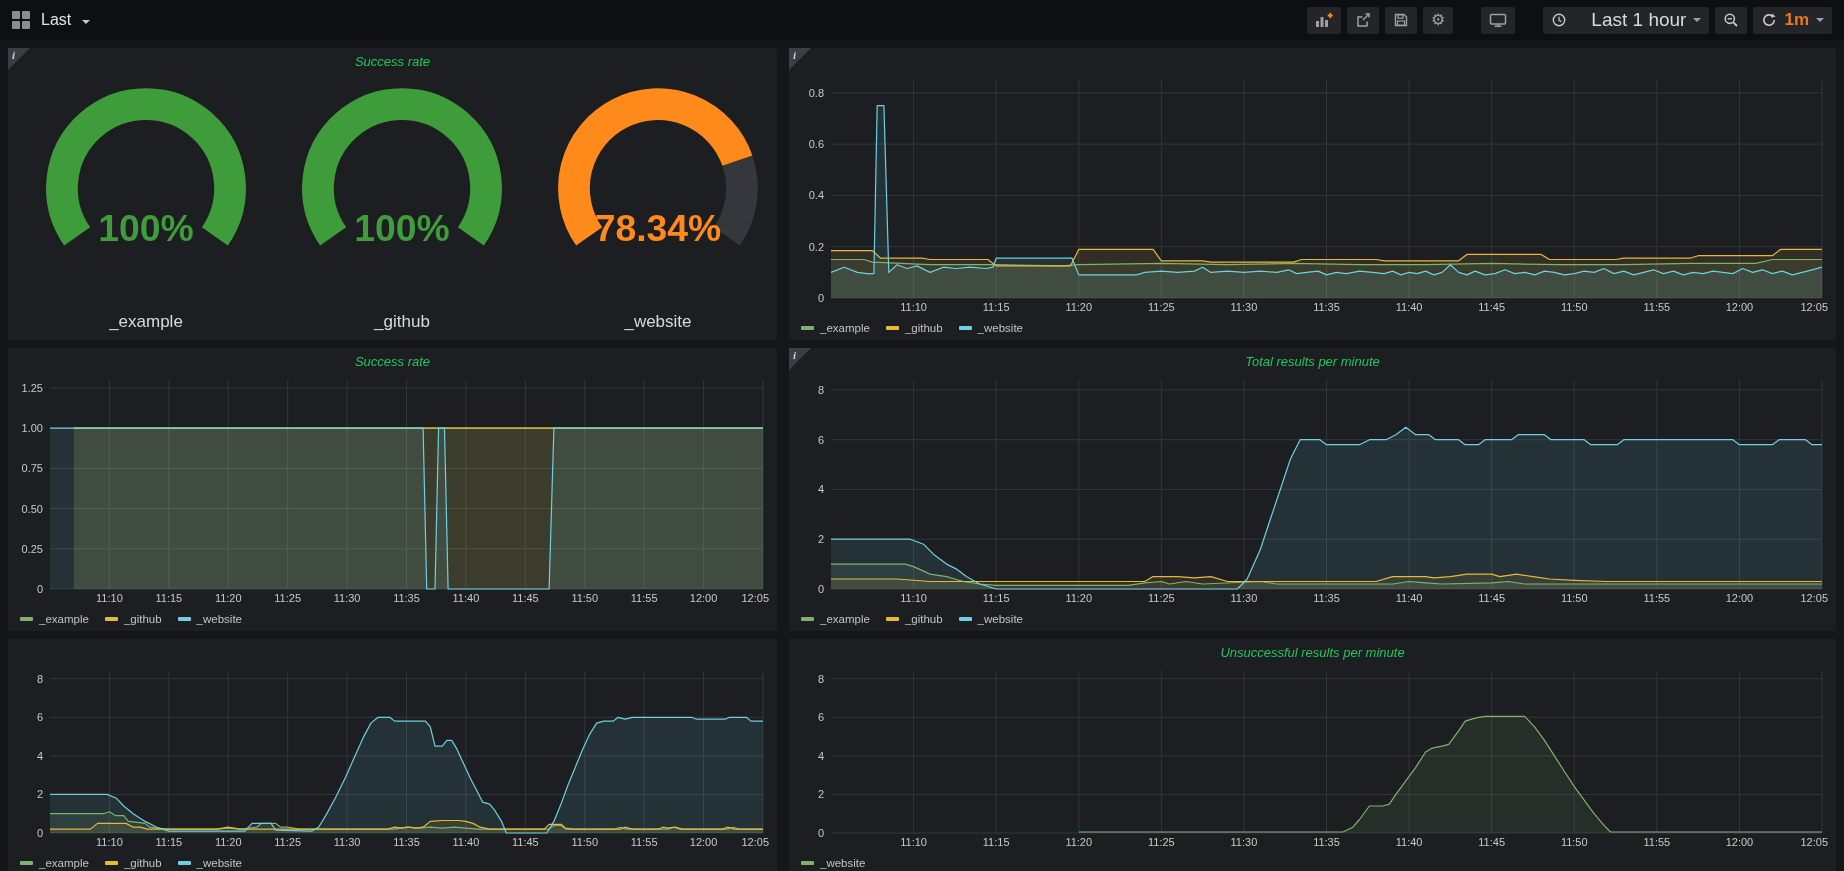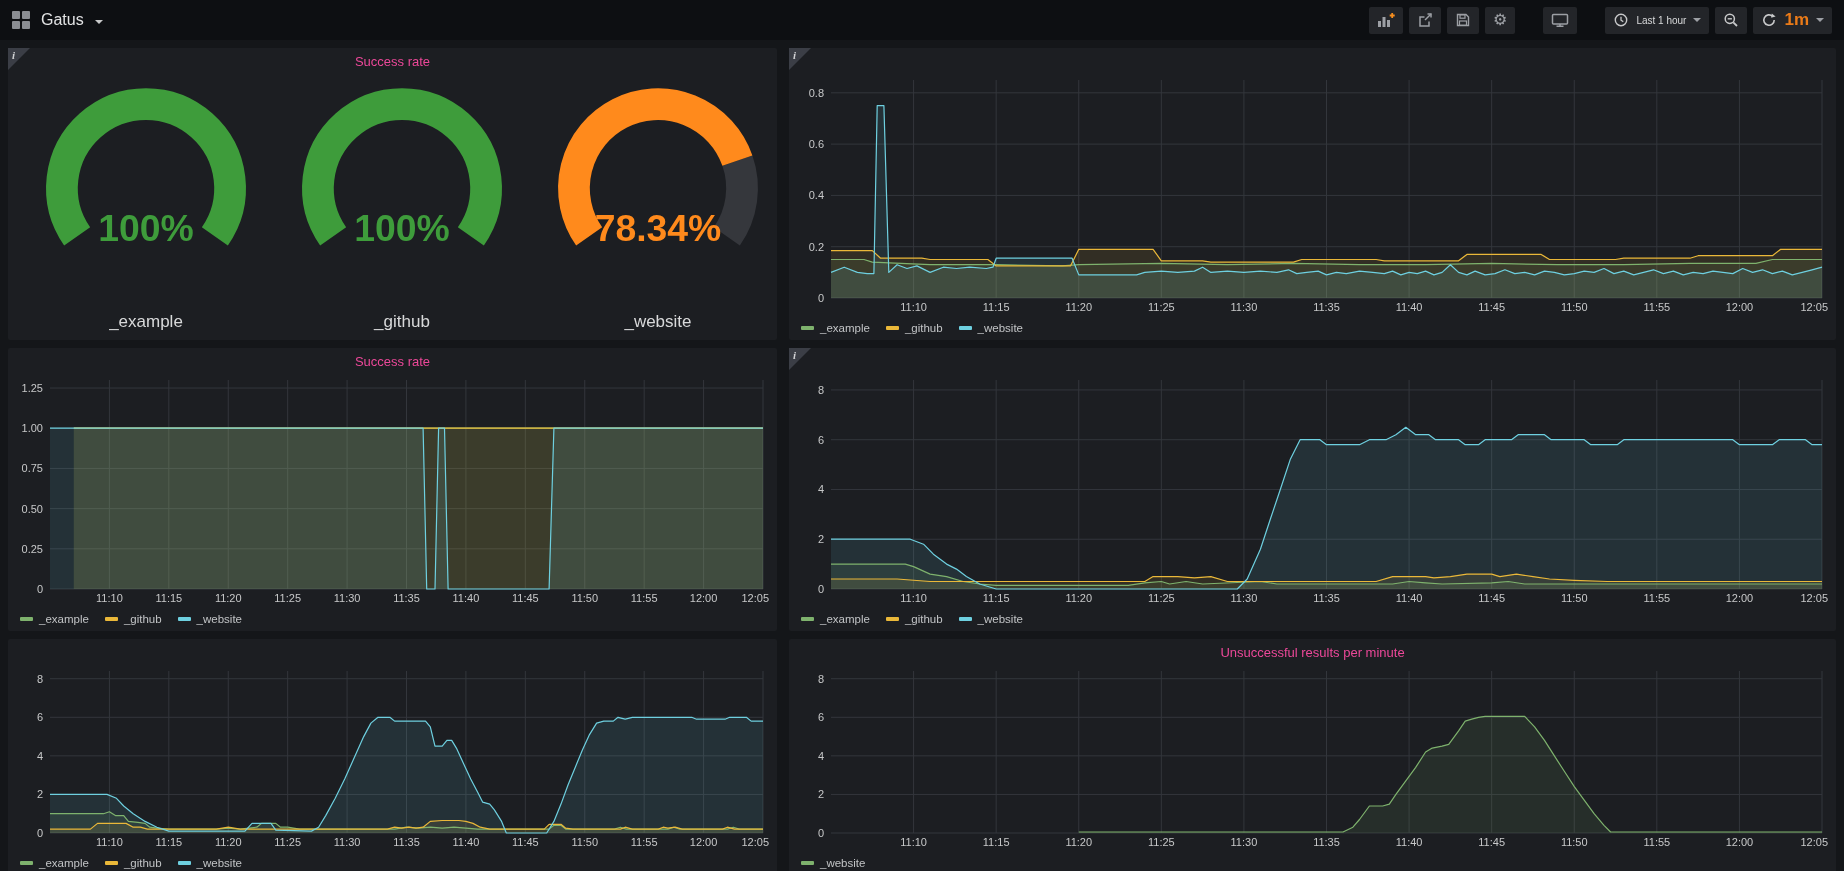--- a/index.html
+++ b/index.html
@@ -17,29 +17,29 @@
   .logo-grid span { background:#8A8D92; border-radius:1px; }
   .brand-title { font-size:16px; color:#E2E3E4; }
   .caret { width:0; height:0; border-left:4px solid transparent; border-right:4px solid transparent;
            border-top:4px solid #9DA0A5; display:inline-block; }
   .brand .caret { border-top-color:#C8C9CA; margin-top:3px; }
   .nav-right { margin-left:auto; display:flex; align-items:center; gap:6px; }
   .nav-btn { height:27px; min-width:30px; background:#232529; border-radius:2px; display:flex;
              align-items:center; justify-content:center; padding:0 8px; color:#9DA0A5; gap:7px; cursor:pointer; }
   .nav-btn svg { display:block; }
   .nav-spacer { width:16px; }
-  .time-text { font-size:10px; color:#D8D9DA; white-space:nowrap; }
+  .time-text { font-size:19px; color:#D8D9DA; white-space:nowrap;margin-left:17px; }
   .refresh-text { font-size:17px; font-weight:700; color:#EB7B18; }
   .gear-glyph { font-size:16px; line-height:1; color:#9DA0A5; }
   
   .dash { padding:8px; display:grid; grid-template-columns:769px 1047px;
           grid-template-rows:292px 283px 236px; gap:8px 12px; }
   .panel { position:relative; background:#1C1E22; border-radius:2px; }
   .panel-title { height:26px; display:flex; align-items:center; justify-content:center;
-                 font-size:13px; font-weight:500; color:#ec4899; cursor:pointer; }
+                 font-size:13px; font-weight:500; color:#22c55e; cursor:pointer;font-style:italic; }
   .info-corner { position:absolute; top:0; left:0; width:0; height:0;
                  border-top:22px solid #3B3E46; border-right:22px solid transparent; cursor:pointer; }
   .info-i { position:absolute; top:-21px; left:4px; color:#D0D1D3; font-size:11px; font-weight:700;
             font-style:italic; font-family:"Liberation Serif", serif; }
   .chart-body { position:absolute; left:6px; right:6px; top:26px; bottom:26px; cursor:crosshair; }
   .legend { position:absolute; left:12px; bottom:6px; display:flex; gap:16px; align-items:center; }
   .legend-item { display:flex; align-items:center; gap:6px; color:#C2C4C6; font-size:11.5px; cursor:pointer; }
   .swatch { width:13px; height:4px; border-radius:1px; }
   
   .gauges-row { position:absolute; left:10px; right:10px; top:30px; bottom:8px; display:flex; }
@@ -52,21 +52,21 @@
 <body>
 
 <div class="navbar">
   <div class="brand">
     <span class="logo-grid">
         <span></span>
         <span></span>
         <span></span>
         <span></span>
       </span>
-    <span class="brand-title">Gatus</span>
+    <span class="brand-title">Last</span>
     <span class="caret"></span>
   </div>
 
   <div class="nav-right">
     <div class="nav-btn">
       <svg width="18" height="16" viewBox="0 0 18 16">
         <rect x="1" y="9" width="3" height="6" fill="#9DA0A5"></rect>
         <rect x="5.5" y="5" width="3" height="10" fill="#9DA0A5"></rect>
         <rect x="10" y="8" width="3" height="7" fill="#9DA0A5"></rect>
         <path d="M15.2 1v5 M12.7 3.5h5" stroke="#F68E1E" stroke-width="1.8" fill="none"></path>
@@ -282,20 +282,21 @@
           <span class="swatch" style="background: rgb(110, 208, 224);"></span>
           <span>_website</span>
         </span>
       </div>
   </div>
 
   <div class="panel">
     <div class="info-corner">
       <span class="info-i">i</span>
     </div>
+    <div class="panel-title">Total results per minute</div>
     <div class="chart-body"><svg width="1035" height="231" viewBox="0 0 1035 231">
           <line x1="118.58333333333333" y1="6" x2="118.58333333333333" y2="215" stroke="#33363C" stroke-width="1"></line>
           <text x="118.58333333333333" y="228" text-anchor="middle" font-size="11" fill="#C7C8C9">11:10</text>
           <line x1="201.16666666666666" y1="6" x2="201.16666666666666" y2="215" stroke="#33363C" stroke-width="1"></line>
           <text x="201.16666666666666" y="228" text-anchor="middle" font-size="11" fill="#C7C8C9">11:15</text>
           <line x1="283.75" y1="6" x2="283.75" y2="215" stroke="#33363C" stroke-width="1"></line>
           <text x="283.75" y="228" text-anchor="middle" font-size="11" fill="#C7C8C9">11:20</text>
           <line x1="366.3333333333333" y1="6" x2="366.3333333333333" y2="215" stroke="#33363C" stroke-width="1"></line>
           <text x="366.3333333333333" y="228" text-anchor="middle" font-size="11" fill="#C7C8C9">11:25</text>
           <line x1="448.9166666666667" y1="6" x2="448.9166666666667" y2="215" stroke="#33363C" stroke-width="1"></line>

